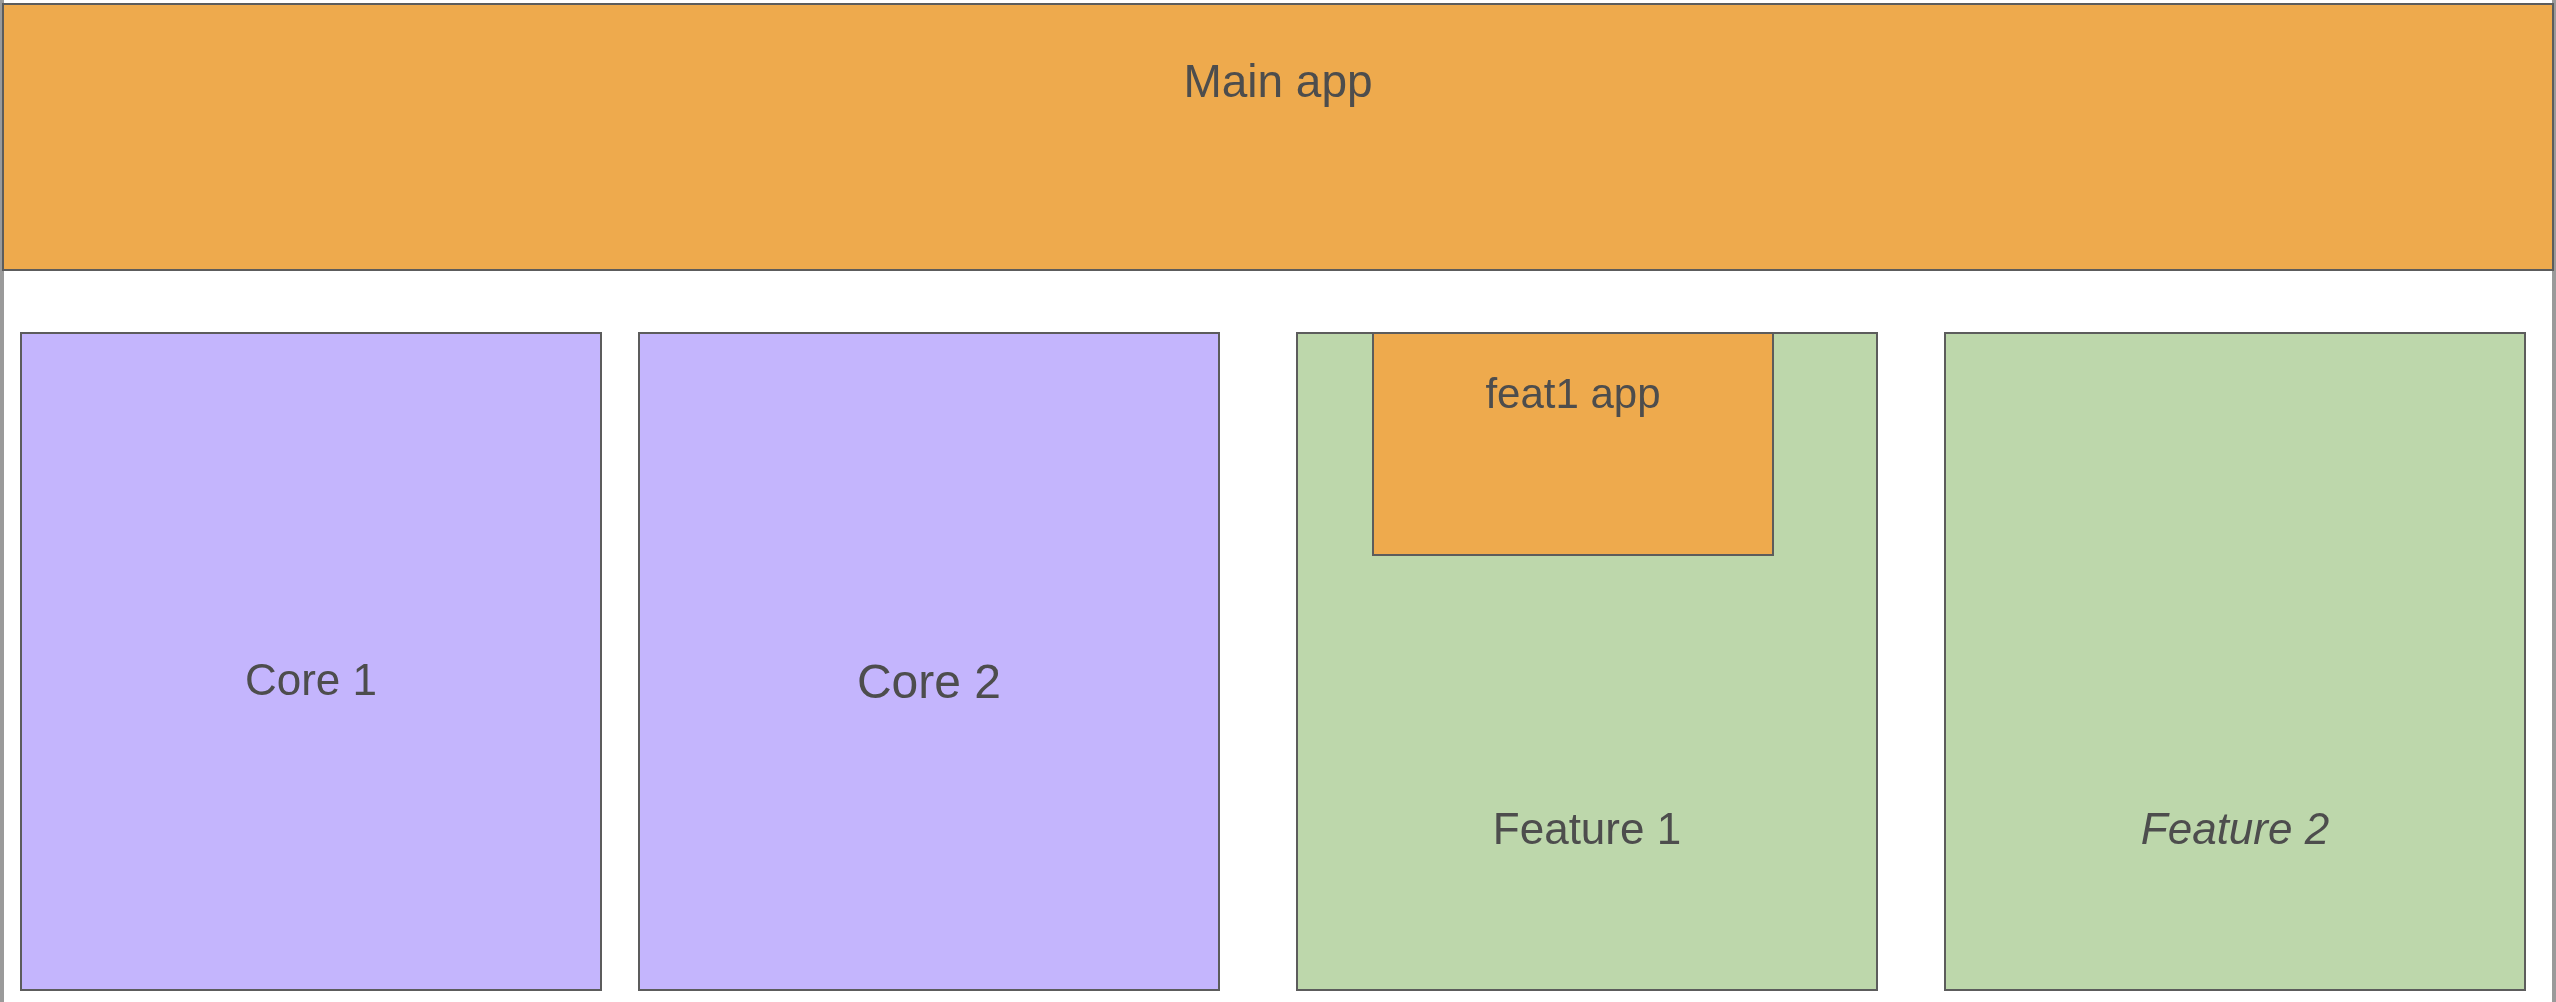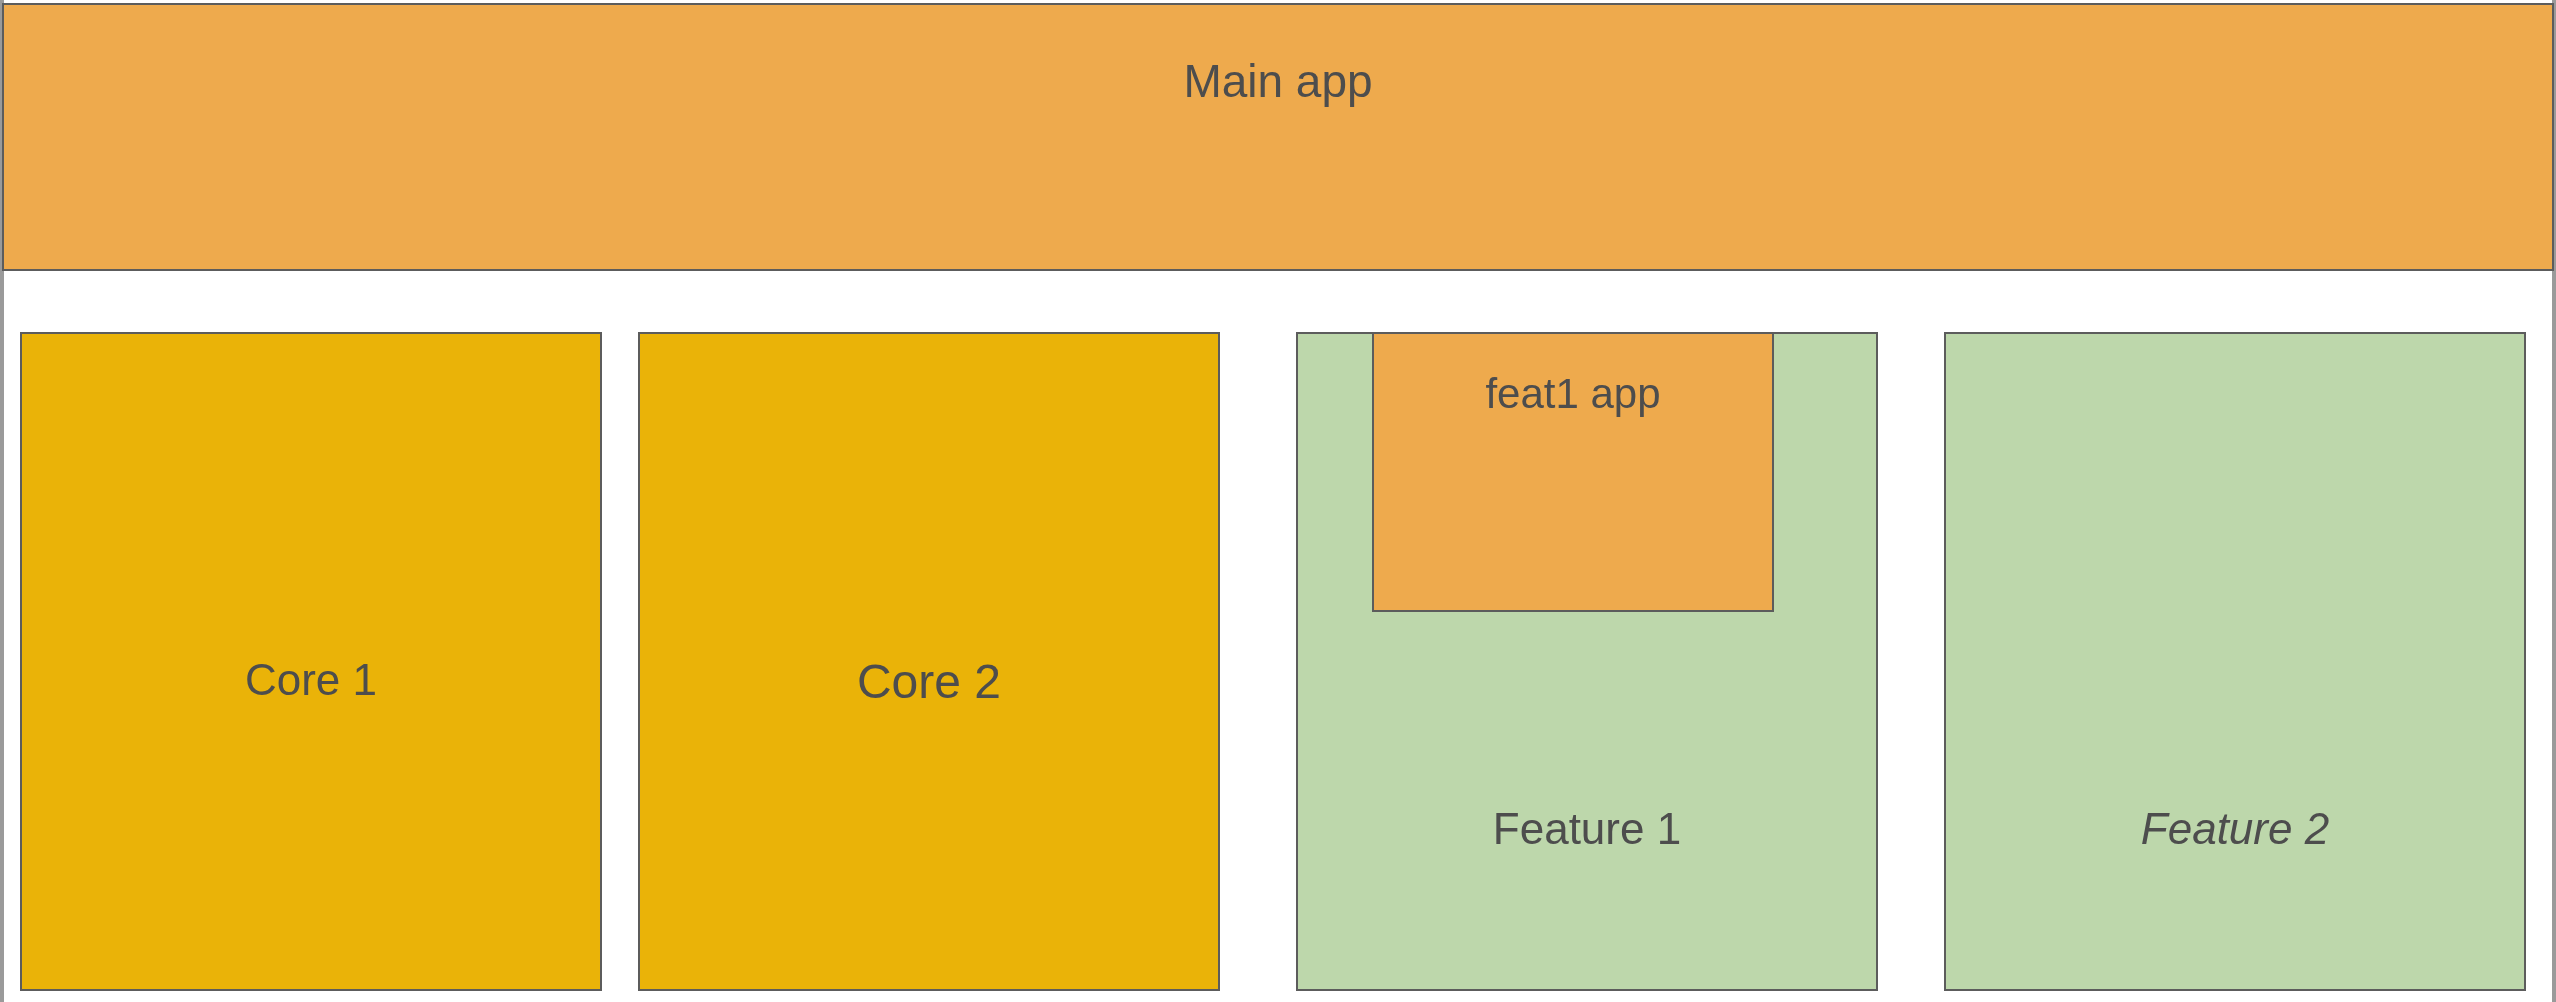--- a/index.html
+++ b/index.html
@@ -36,21 +36,21 @@
     box-sizing: border-box;
     border: 2px solid #5c5c5c;
     display: flex;
     justify-content: center;
     color: #4d4d4d;
     line-height: 1.05;
     white-space: nowrap;
   }
 
   .node.orange { background: #eeaa4d; }
-  .node.blue   { background: #eab308; }
+  .node.blue   { background: #c4b5fd; }
   .node.green  { background: #bdd7ab; text-align: center; }
   .node.v-upper  { align-items: flex-start; }
 
   .node .label {
     display: block;
   }
 
   
   #main-app {
     left: 2px;   top: 3px;
@@ -85,21 +85,21 @@
     width: 582px; height: 659px;
     font-size: 44px;
     font-style: italic;
   }
   #feature-2 > .label { margin-top: 472px; }
 
   
   .node.nested {
     position: absolute;
     width: 402px;
-    height: 280px;
+    height: 224px;
     font-size: 42px;
   }
   #feat1-app {
     left: 1372px; top: 332px;
   }
   #feat1-app .label { margin-top: 38px; }
 
   #feat2-app {
     left: 2024px; top: 332px;
   }

